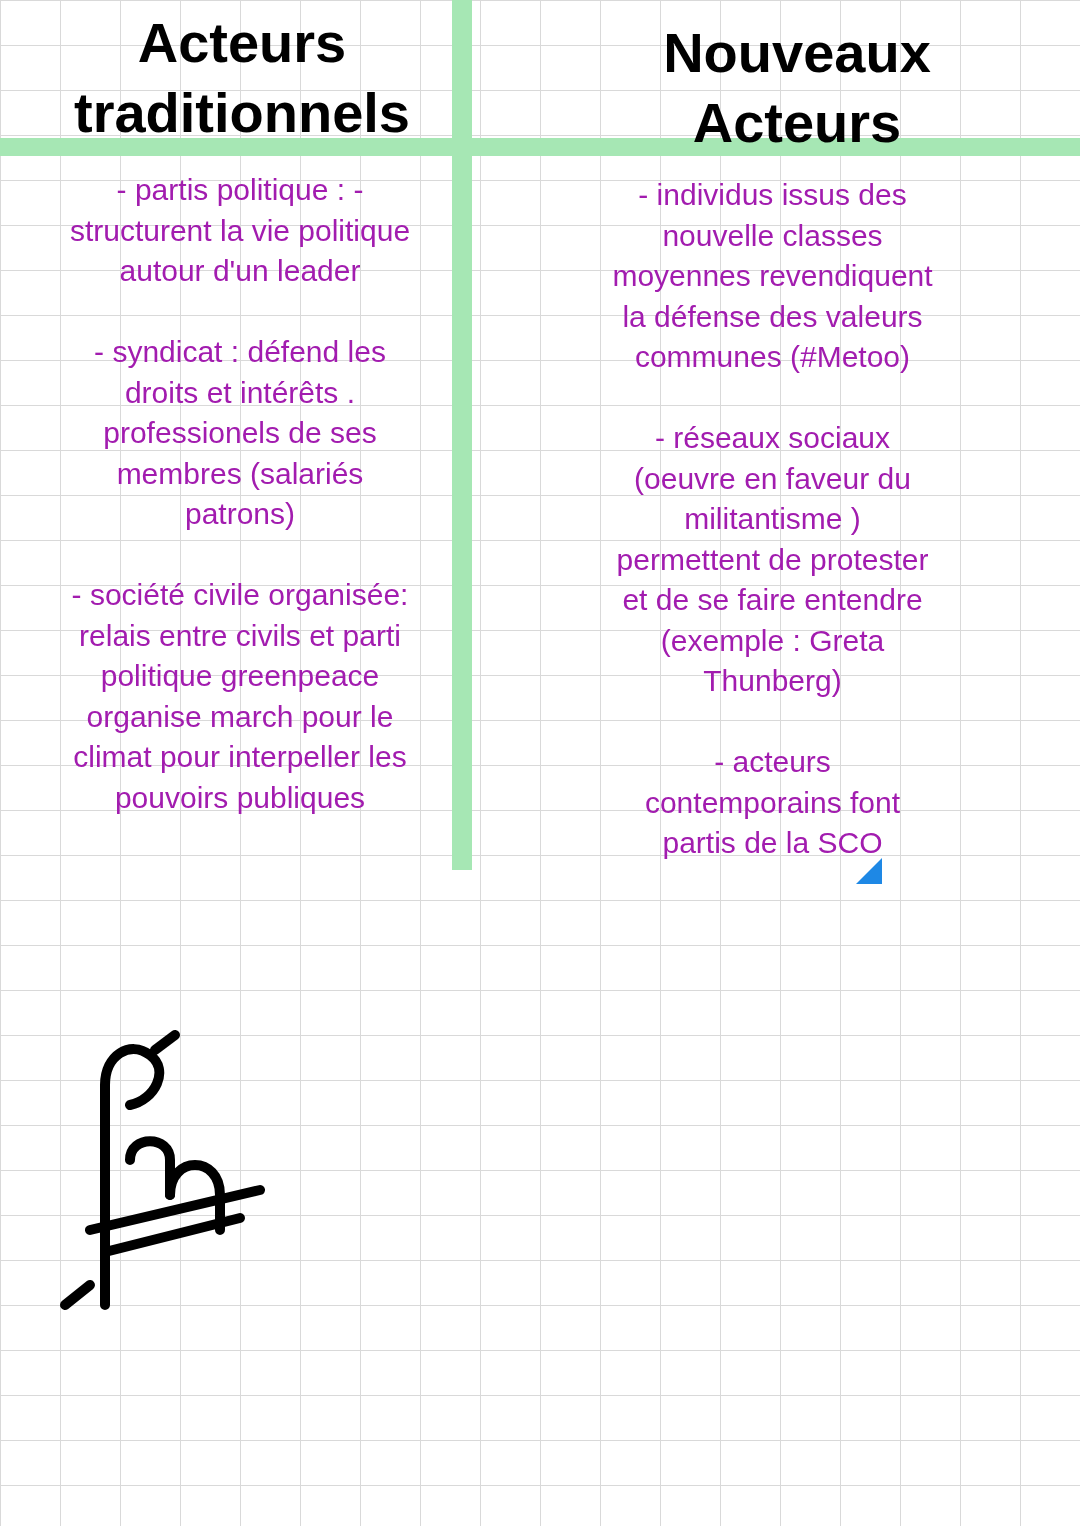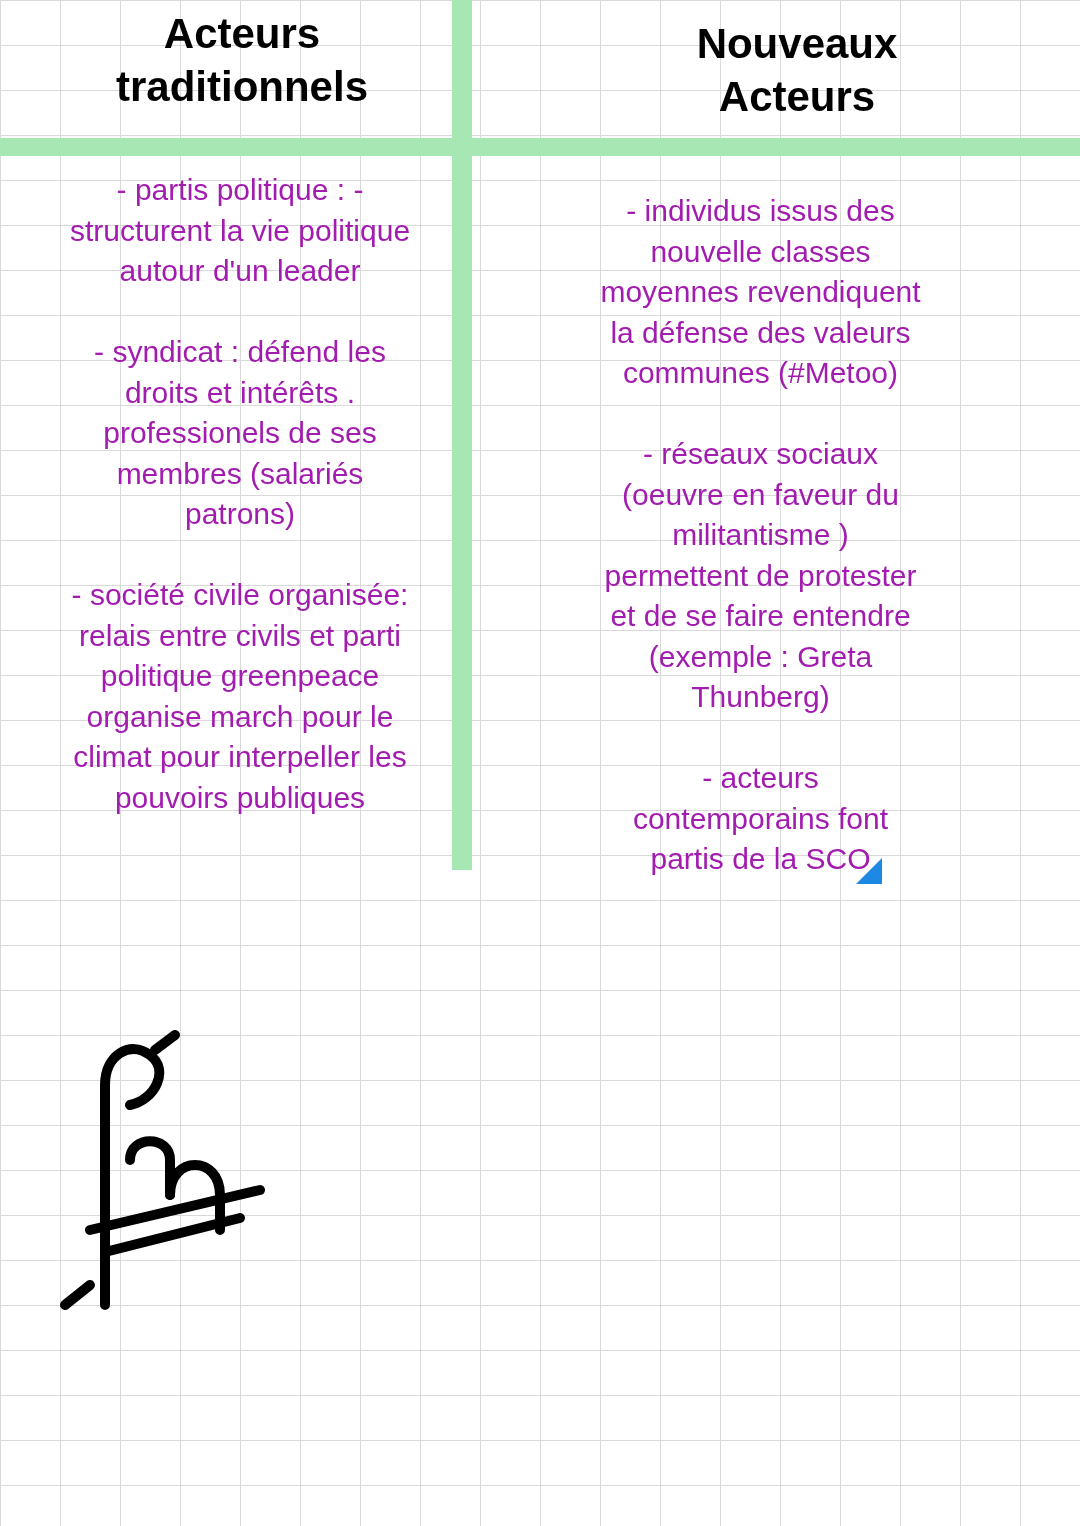--- a/index.html
+++ b/index.html
@@ -15,38 +15,38 @@
     }
     .hl-horizontal {
       position: absolute; left: 0; top: 138px; width: 1080px; height: 18px; background: #a6e7b4;
     }
     .hl-vertical {
       position: absolute; left: 452px; top: 0; width: 20px; height: 870px; background: #a6e7b4;
     }
     .col-title {
       position: absolute;
       font-weight: 700;
-      font-size: 42px;
+      font-size: 56px;
       color: #000;
       text-align: center;
       line-height: 1.25;
       white-space: pre-line;
     }
     .title-left  { left:  48px; top:   8px; width: 388px; }
     .title-right { left: 537px; top:  18px; width: 520px; }
     .body-text {
       position: absolute;
       font-size: 30px;
       color: #a21caf;
       text-align: center;
       line-height: 1.35;
       white-space: pre-line;
     }
     .body-left  { left:  40px; top: 170px; width: 400px; }
-    .body-right { left: 488px; top: 175px; width: 545px; margin-top: 16px; }
+    .body-right { left: 500px; top: 175px; width: 545px; }
     .fin-wrap {
       position: absolute; left: 35px; top: 1020px; width: 270px; height: 310px;
     }
     .triangle {
       position: absolute; right: 198px; bottom: 642px;
       width: 0; height: 0;
       border-left: 26px solid transparent;
       border-bottom: 26px solid #1e88e5;
     }
   </style>

